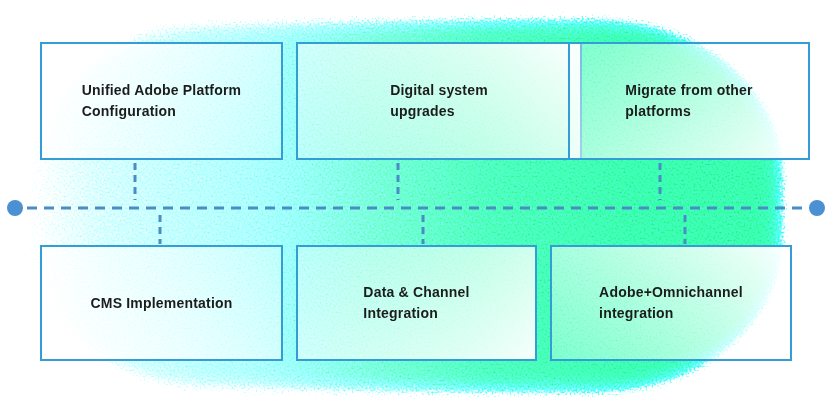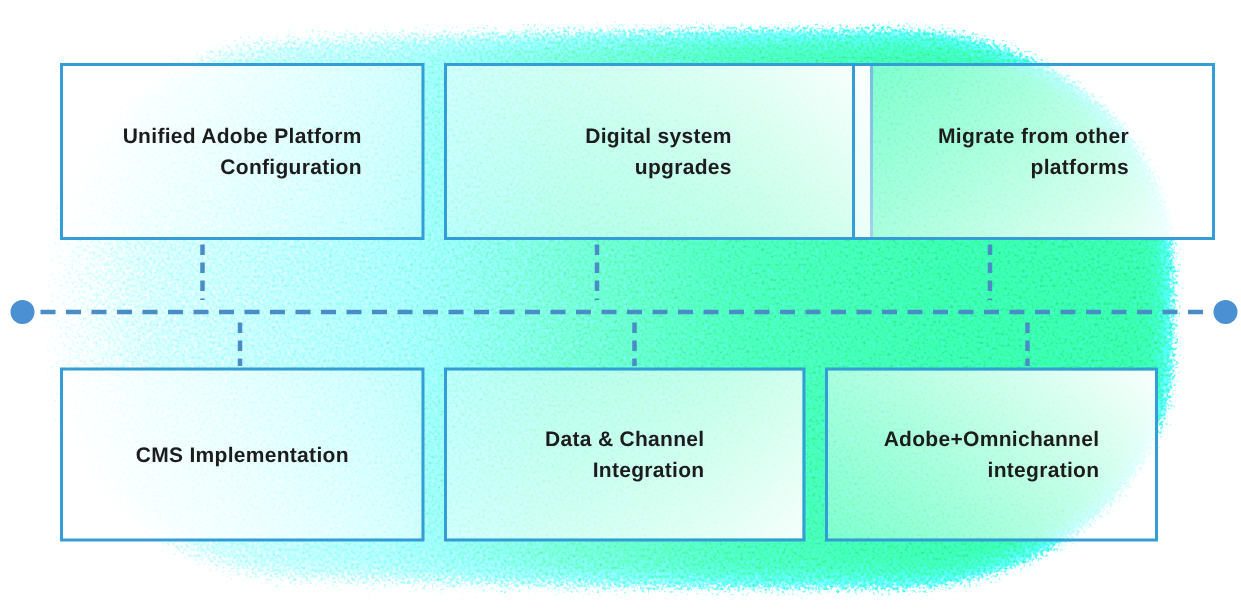--- a/index.html
+++ b/index.html
@@ -14,39 +14,39 @@
   
   .hline{stroke:var(--connector,#4a8cc6);stroke-width:3;stroke-dasharray:10 7;fill:none;}
   .vline{stroke:var(--connector,#4a8cc6);stroke-width:3;stroke-dasharray:7 5;fill:none;}
   .dot{fill:var(--endpoint-dot,#4a90d2);stroke:none;}
 
   
   .card{
     position:absolute;box-sizing:border-box;
     border:2px solid var(--card-border,#359dd6);
     display:flex;align-items:center;justify-content:center;
-    text-align:right;padding:10px 24px;
+    text-align:left;padding:10px 24px;
   }
   .card-label{
     white-space:pre-line;
     font-size:14px;font-weight:600;line-height:21px;
     letter-spacing:.2px;
     color:var(--card-text,#1c1c1c);
   }
   .c0{left:40px;top:42px;width:243px;height:118px;
       background:linear-gradient(135deg,rgba(255,255,255,.97) 5%,rgba(255,255,255,.55) 55%,rgba(255,255,255,.28) 100%);}
   .c1{left:296px;top:42px;width:286px;height:118px;
       background:linear-gradient(225deg,rgba(255,255,255,.95) 5%,rgba(255,255,255,.32) 100%);}
   .c2{left:550px;top:42px;width:242px;height:118px;
       background:linear-gradient(315deg,rgba(255,255,255,.97) 0%,rgba(255,255,255,.30) 100%);margin-left:18px;}
   .c3{left:40px;top:245px;width:243px;height:116px;
       background:linear-gradient(45deg,rgba(255,255,255,.95) 0%,rgba(255,255,255,.30) 100%);}
   .c4{left:296px;top:245px;width:241px;height:116px;
       background:linear-gradient(315deg,rgba(255,255,255,.95) 0%,rgba(255,255,255,.32) 100%);}
-  .c5{left:550px;top:245px;width:222px;height:116px;
+  .c5{left:550px;top:245px;width:242px;height:116px;
       background:linear-gradient(225deg,rgba(255,255,255,.97) 0%,rgba(255,255,255,.30) 100%);}
 </style>
 </head>
 <body>
 
 <div class="stage">
 
   <svg class="blob" width="827" height="408" viewBox="0 0 827 408" aria-hidden="true">
     <defs>
       <linearGradient id="blobGrad" x1="0" y1="0" x2="1" y2="0">

